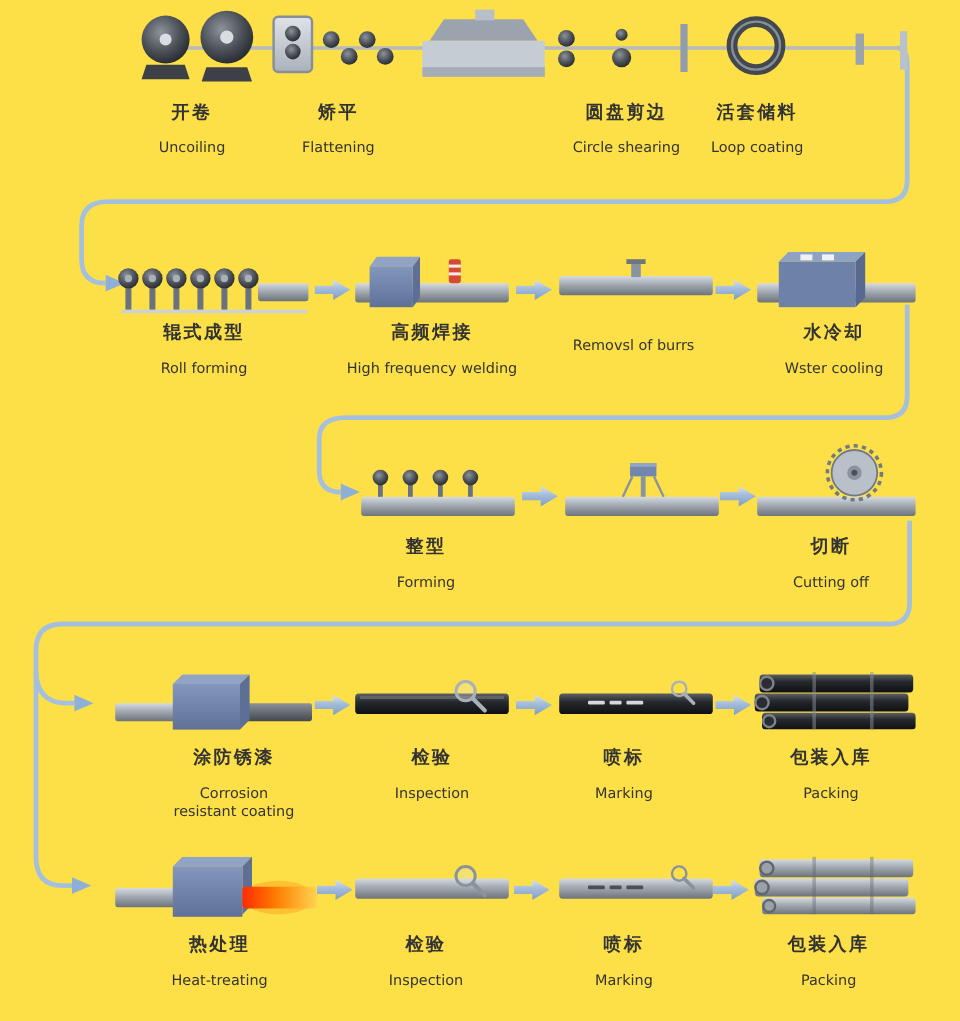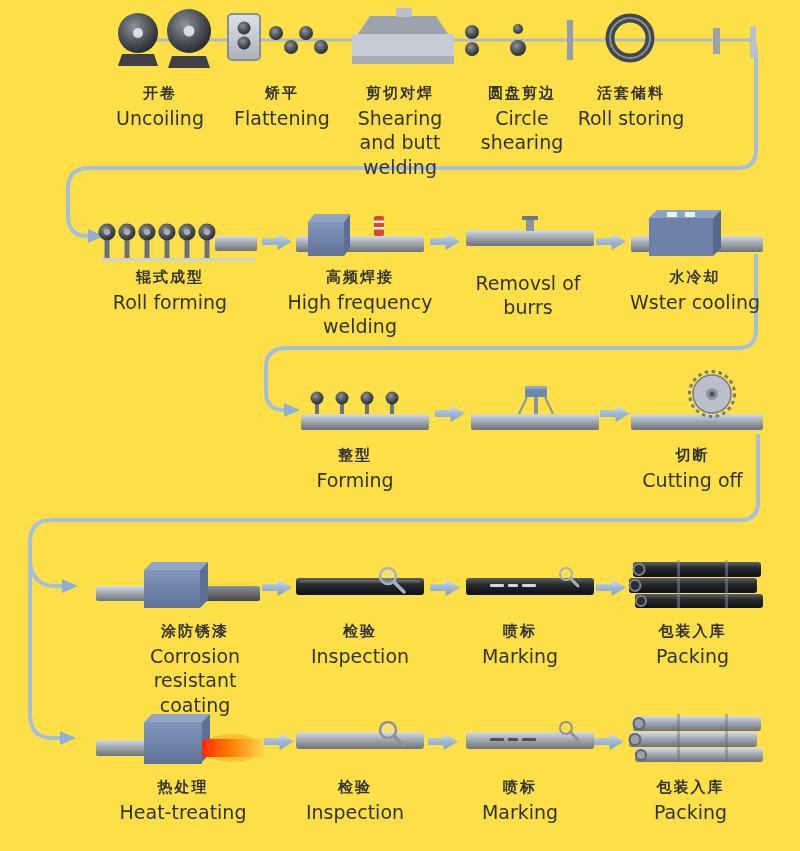--- a/index.html
+++ b/index.html
@@ -3,21 +3,21 @@
 <meta charset="utf-8">
 <style>
   * { margin:0; padding:0; box-sizing:border-box; }
   html,body { background:#ffffff; }
   body { font-family:"DejaVu Sans","Liberation Sans",sans-serif; }
   .canvas { position:relative; width:800px; height:851px; background:#fde047; overflow:hidden;text-decoration:underline; }
   .connector-layer { position:absolute; left:0; top:0; pointer-events:none; }
   .icon-svg { position:absolute; }
   .label { position:absolute; text-align:center; color:#333; }
   .label .zh { font-size:15px; font-weight:600; letter-spacing:2px; }
-  .label .en { font-size:19px; margin-top:3px; line-height:1.28; letter-spacing:0; }
+  .label .en { font-size:12px; margin-top:13px; line-height:1.28; letter-spacing:0; }
   .flow-arrow {
     position:absolute; width:30px; height:17px;
     background:linear-gradient(180deg,#d6e2f0 0%,#a3bcda 45%,#7e9dc5 100%);
     clip-path:polygon(0 30%,52% 30%,52% 0,100% 50%,52% 100%,52% 70%,0 70%);
   }
 </style>
 </head>
 <body>
 
 <svg width="0" height="0" style="position:absolute" aria-hidden="true">
@@ -276,31 +276,27 @@
   <div class="flow-arrow" style="left:594px;top:733px"></div>
 
   <div class="label" style="left:110px;top:84px;width:100px">
     <div class="zh">开卷</div>
     <div class="en">Uncoiling</div>
   </div>
   <div class="label" style="left:232px;top:84px;width:100px">
     <div class="zh">矫平</div>
     <div class="en">Flattening</div>
   </div>
-  <div class="label" style="left:348px;top:84px;width:104px">
-    <div class="zh">剪切对焊</div>
-    <div class="en">Shearing and butt welding</div>
-  </div>
   <div class="label" style="left:462px;top:84px;width:120px">
     <div class="zh">圆盘剪边</div>
     <div class="en">Circle shearing</div>
   </div>
   <div class="label" style="left:571px;top:84px;width:120px">
     <div class="zh">活套储料</div>
-    <div class="en">Roll storing</div>
+    <div class="en">Loop coating</div>
   </div>
 
   <div class="label" style="left:95px;top:268px;width:150px">
     <div class="zh">辊式成型</div>
     <div class="en">Roll forming</div>
   </div>
   <div class="label" style="left:275px;top:268px;width:170px">
     <div class="zh">高频焊接</div>
     <div class="en">High frequency welding</div>
   </div>

